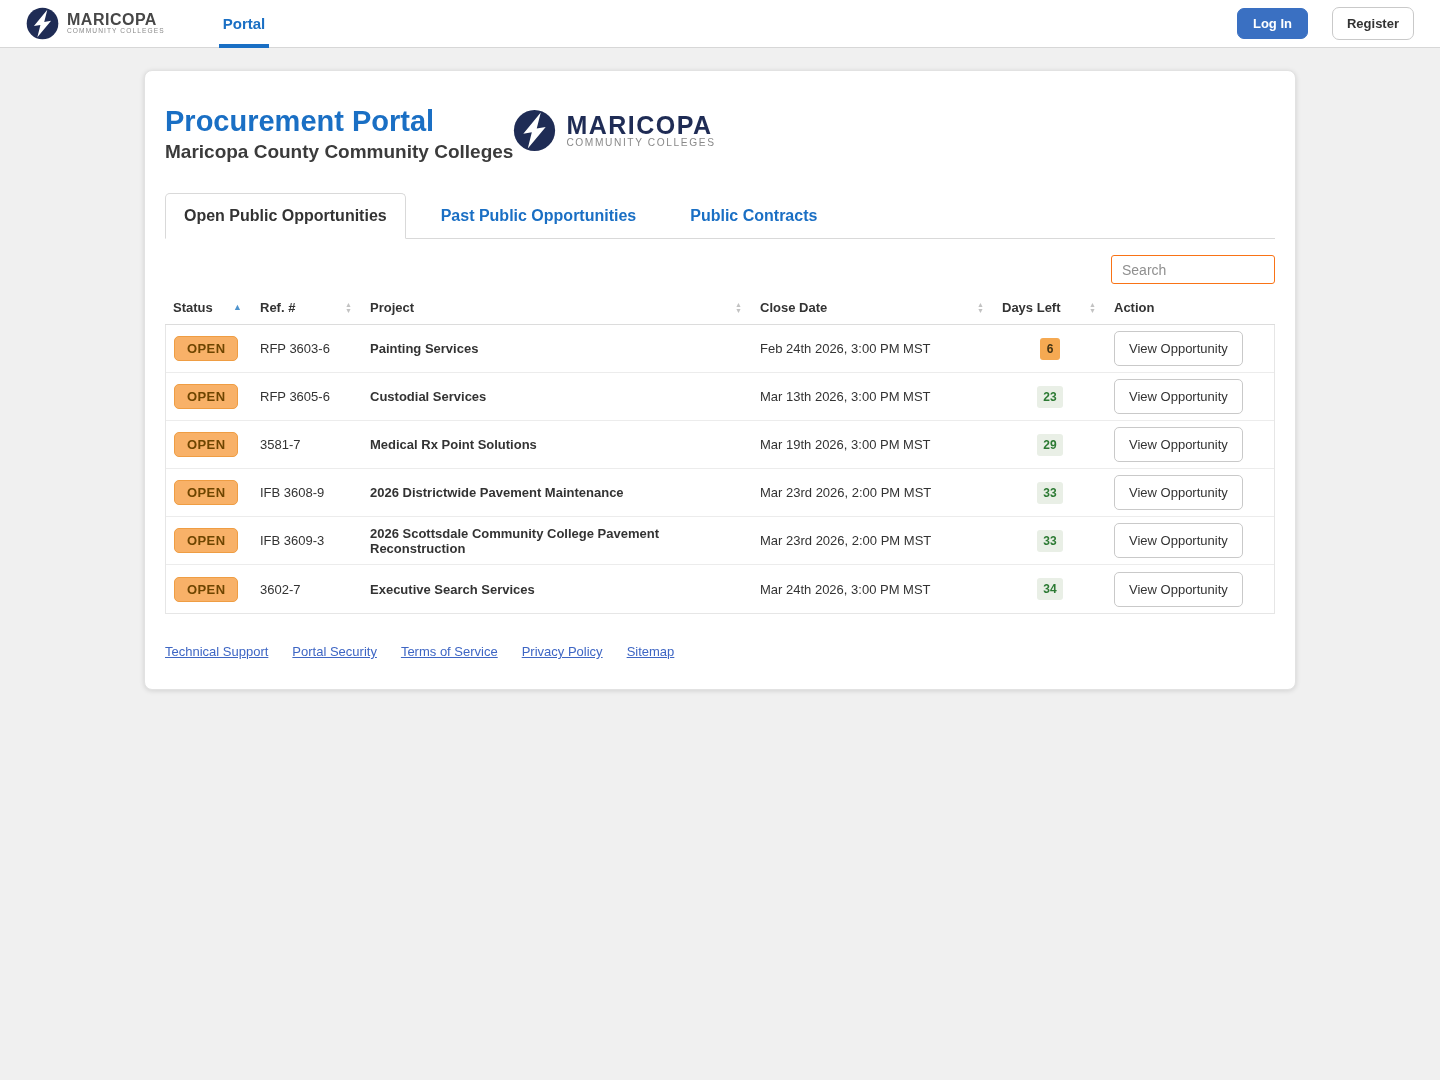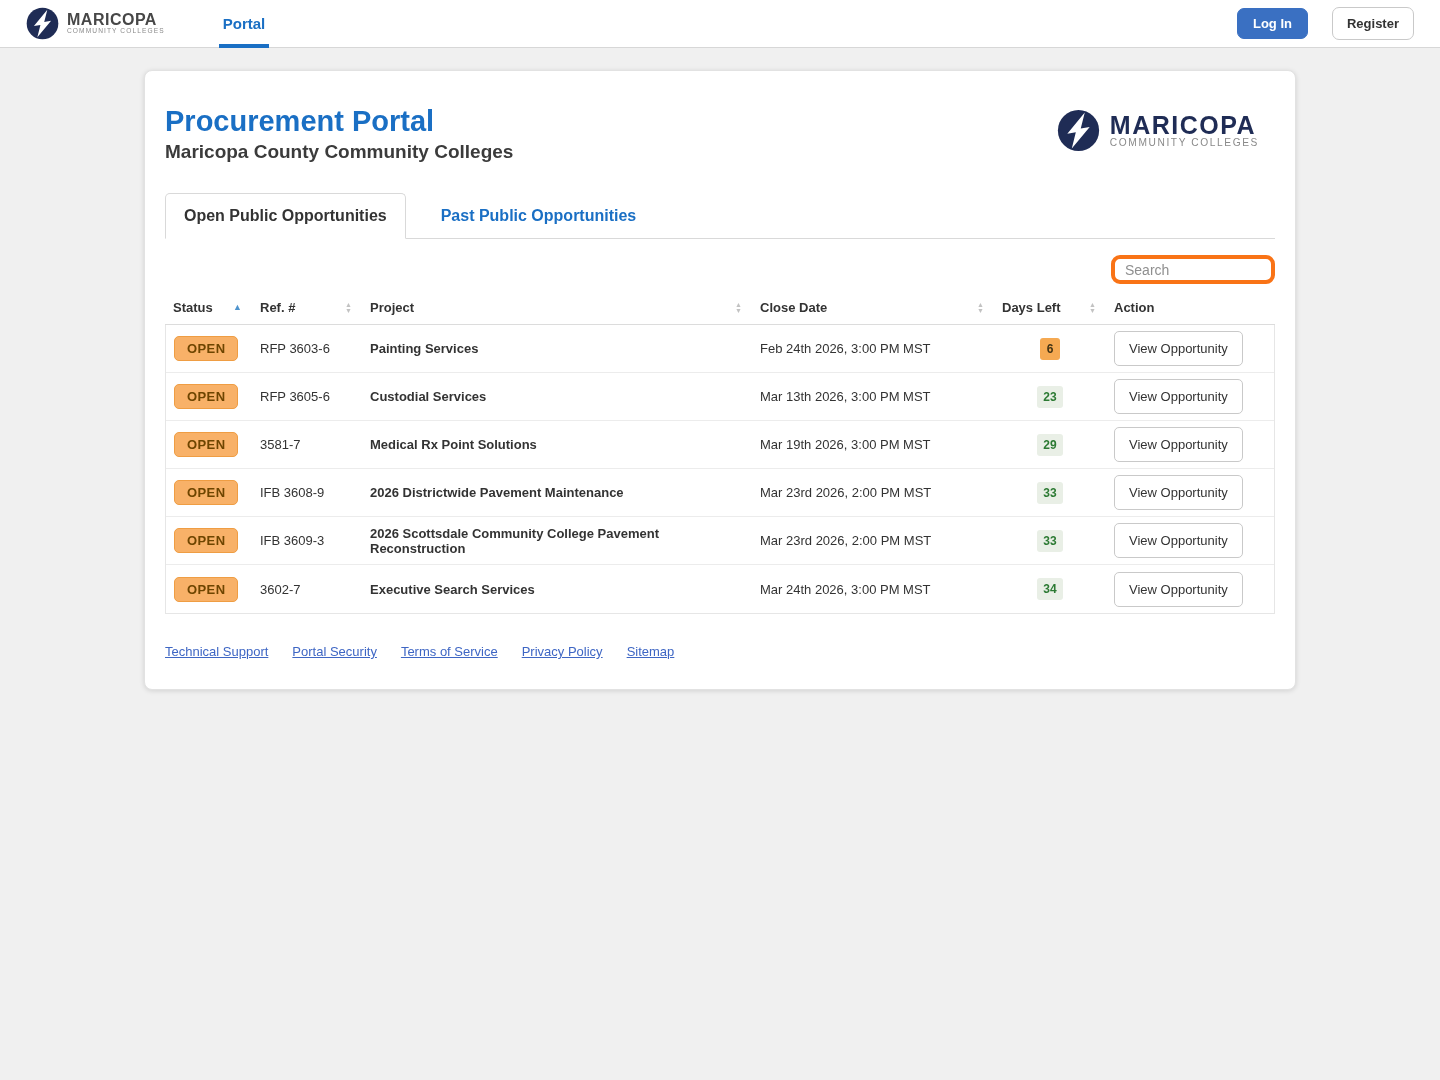--- a/index.html
+++ b/index.html
@@ -42,21 +42,21 @@
   .btn-outline {
     background:#fff; color:#333; border:1px solid #c9c9c9; border-radius:7px; padding:8px 14px;
   }
   
   .card {
     width:1152px; margin:22px auto 0 auto; background:#fff;
     border:1px solid #e2e2e2; border-radius:8px;
     box-shadow:0 1px 5px rgba(0,0,0,.13);
     padding:26px 20px 26px 20px;
   }
-  .card-header { display:flex; justify-content:space-between; align-items:flex-start; padding:8px 0 2px 0; }
+  .card-header { display:flex; align-items:flex-start; padding:8px 0 2px 0; }
   .page-title { color:var(--accent-blue,#1a6fc4); font-size:29px; font-weight:bold; line-height:32px; }
   .page-subtitle { color:#3b3b3b; font-size:19px; font-weight:bold; margin-top:4px; }
   .card-logo { display:flex; align-items:center; gap:10px; margin-right:16px; margin-top:4px; }
   .card-logo svg { width:43px; height:43px; display:block; }
   .card-logo .logo-name {
     font-size:25px; font-weight:bold; color:var(--navy,#1f2c55); letter-spacing:1.5px; line-height:24px;
   }
   .card-logo .logo-tag { font-size:10.2px; color:#8a8a8a; letter-spacing:1.6px; line-height:12px; }
   
   .tabs { margin-top:28px; border-bottom:1px solid #d9d9d9; display:flex; }
@@ -66,21 +66,21 @@
     border-bottom:none; margin-bottom:-1px; border-radius:5px 5px 0 0;
   }
   .tab.active {
     color:#333; background:#fff; border-color:#d9d9d9;
     border-bottom:1px solid #fff;
   }
   .tab + .tab { margin-left:16px; }
   
   .search-row { display:flex; justify-content:flex-end; margin-top:16px; }
   .search-input {
-    width:164px; height:29px; border:4px solid #f97316; border-radius:9px;
+    width:164px; height:29px; border:1px solid #f97316; border-radius:3px;
     padding:4px 10px; font-size:14px; font-family:inherit; color:#333;
   }
   .search-input::placeholder { color:#8f8f8f; }
   
   .tbl { margin-top:6px; }
   .tbl-head {
     display:grid; grid-template-columns:87px 110px 390px 242px 112px auto;
     border-bottom:1px solid #dcdcdc;
   }
   .th {
@@ -162,20 +162,21 @@
       <span>
         <div class="logo-name">MARICOPA</div>
         <div class="logo-tag">COMMUNITY COLLEGES</div>
       </span>
     </div>
   </div>
 
   <div class="tabs" id="tabs">
       <div class="tab active"><span>Open Public Opportunities</span></div>
       <div class="tab"><span>Past Public Opportunities</span></div>
+      <div class="tab"><span>Public Contracts</span></div>
     </div>
 
   <div class="search-row">
     <input class="search-input" type="text" placeholder="Search" style="">
   </div>
 
   <div class="tbl">
     <div class="tbl-head" id="thead">
         <div class="th">
     <span>Status</span>

